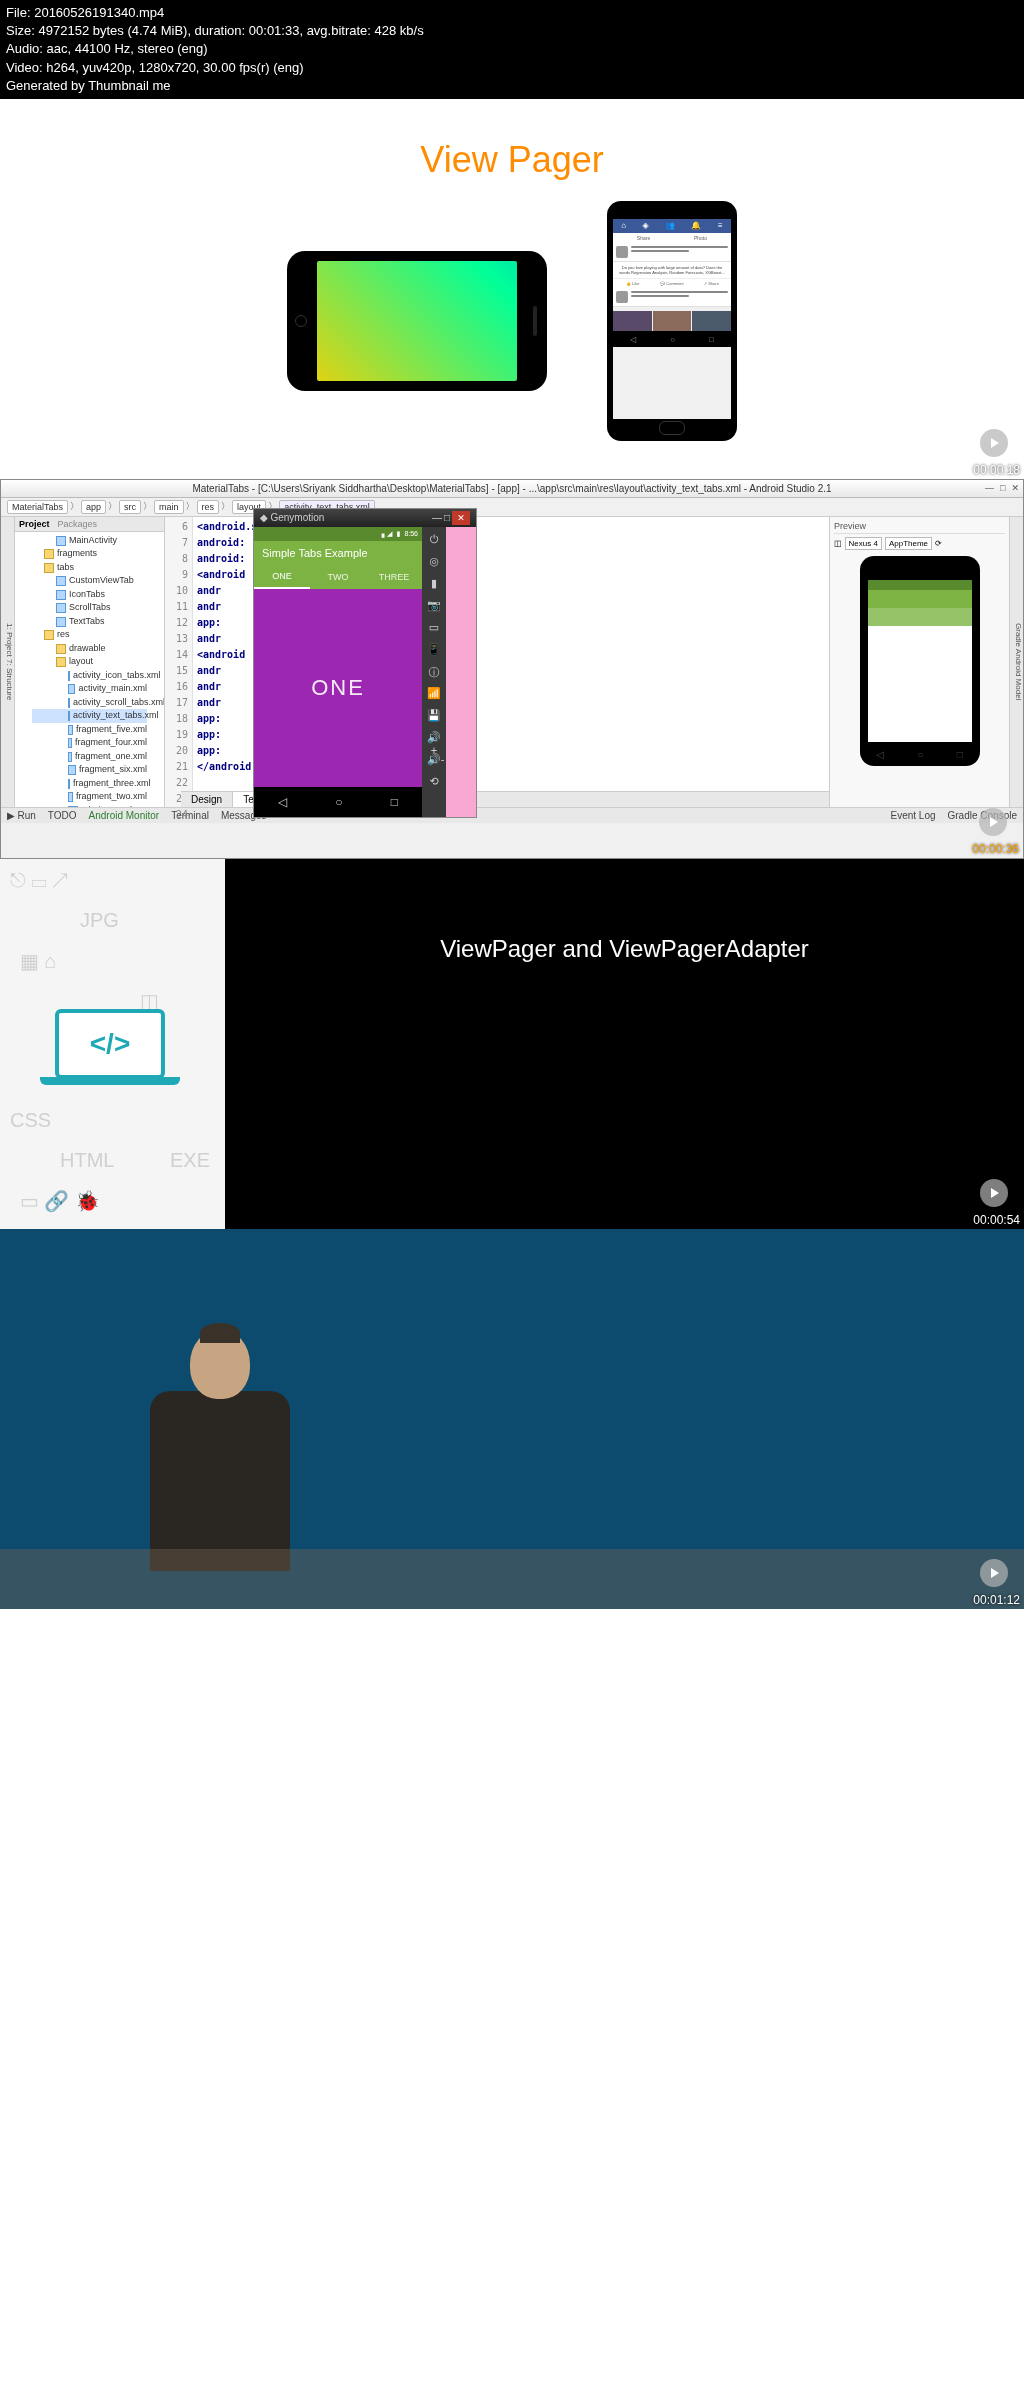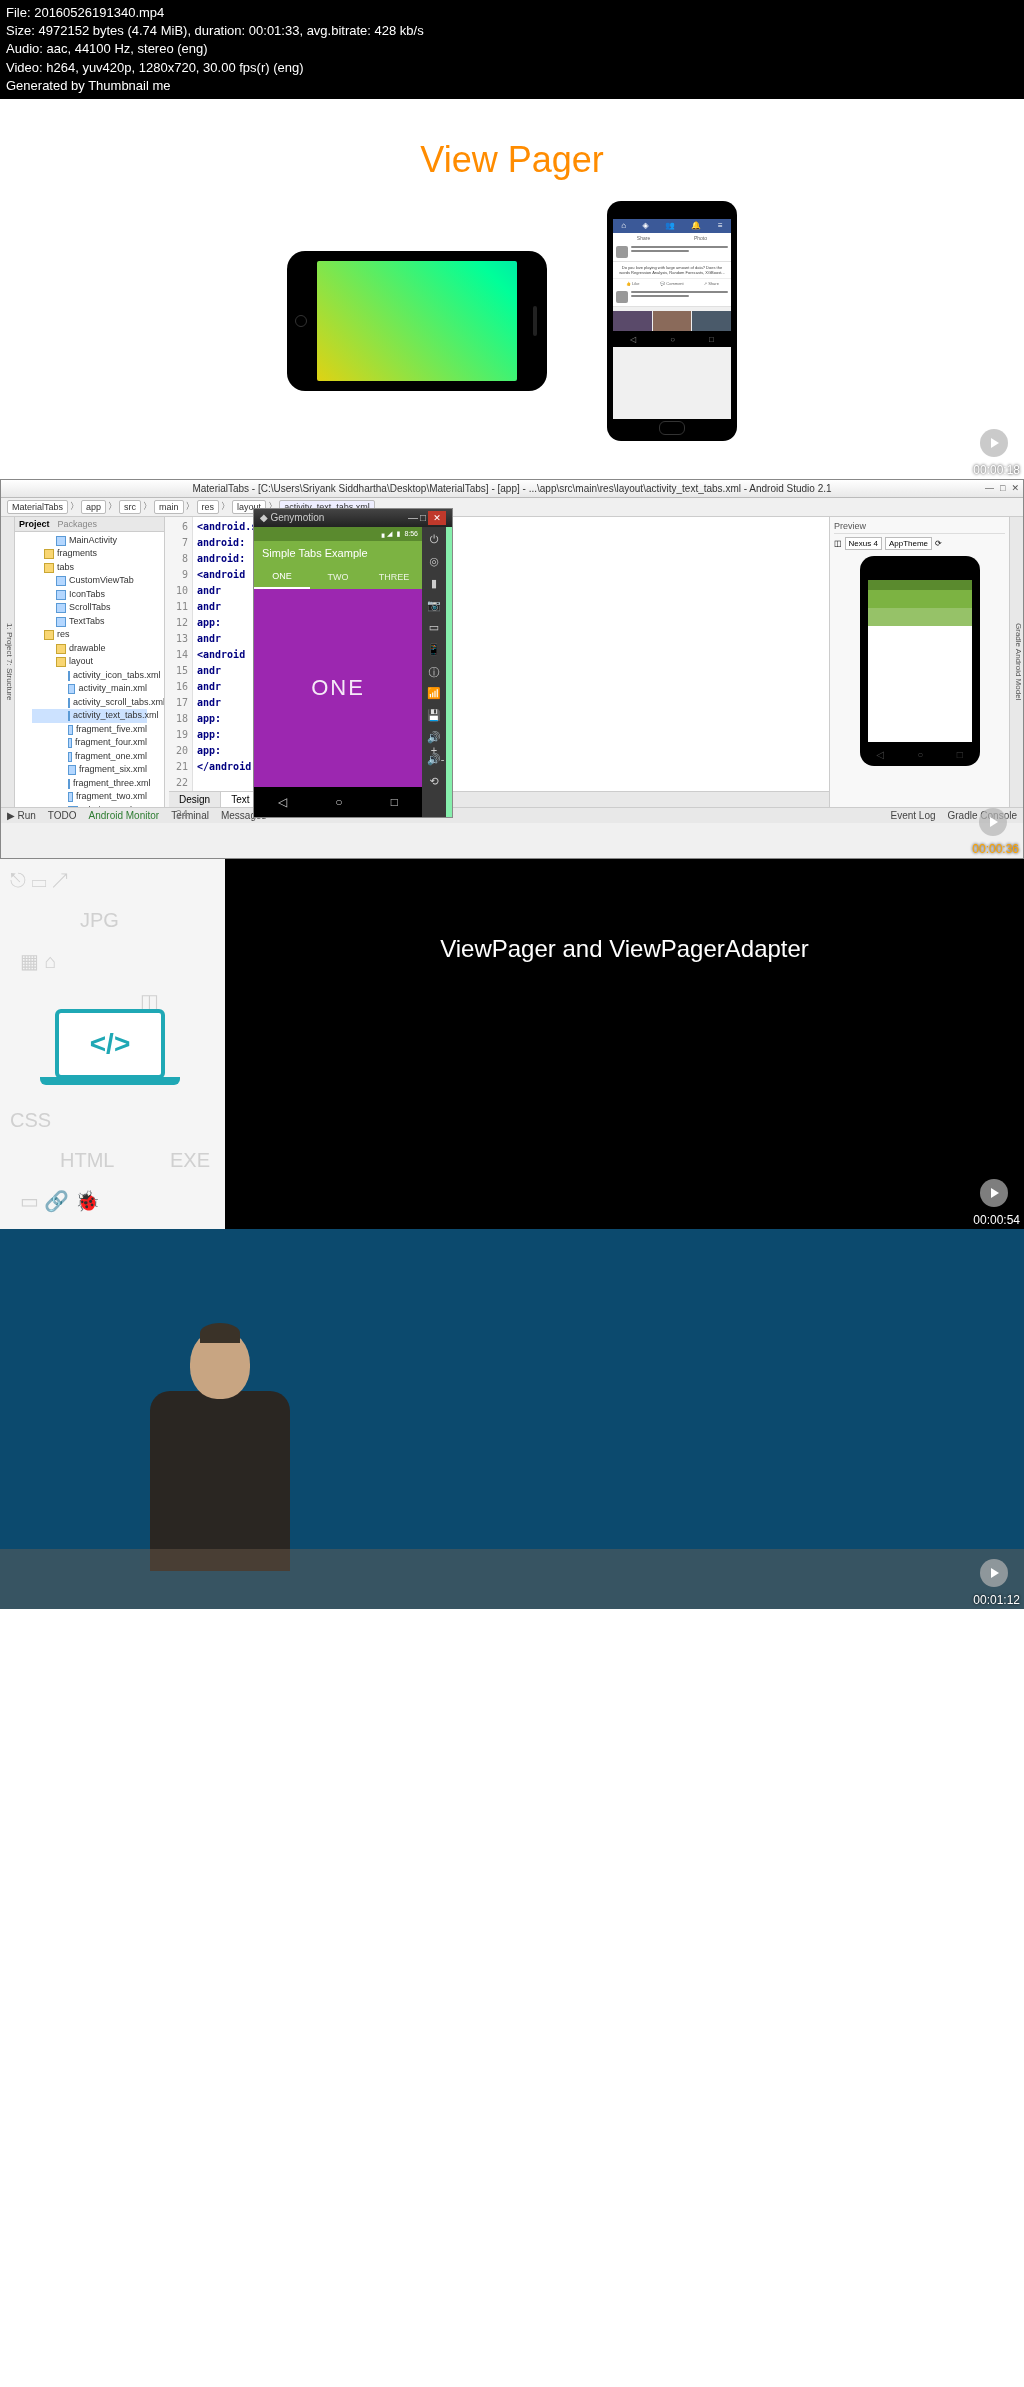--- a/index.html
+++ b/index.html
@@ -52,35 +52,35 @@
   .tree-item { white-space:nowrap; display:flex; align-items:center; gap:3px; }
   .tree-icon { width:10px; height:10px; display:inline-block; background:#f9d673; border:1px solid #c9a633; }
   .tree-icon.file { background:#b4d7ff; border-color:#5a9ad6; }
   .tree-item.sel { background:#cce2ff; }
   .pad1 { padding-left:12px; } .pad2 { padding-left:24px; } .pad3 { padding-left:36px; }
 
   .as-editor { flex:1; background:#fff; position:relative; display:flex; }
   .ed-gutter { width:28px; background:#f5f5f5; border-right:1px solid #e0e0e0; text-align:right; padding:2px 4px; color:#888; font-family:monospace; font-size:10px; line-height:1.6; }
   .ed-code { flex:1; padding:2px 4px; font-family:monospace; font-size:10px; color:#006; line-height:1.6; }
   .ed-code .kw { color:#000080; font-weight:bold; }
-  .ed-tabs { position:absolute; bottom:0; left:4px; display:flex; background:#e8e8e8; border-top:1px solid #ccc; width:100%; }
+  .ed-tabs { position:absolute; bottom:0; left:16px; display:flex; background:#e8e8e8; border-top:1px solid #ccc; width:100%; }
   .ed-tab { padding:2px 10px; border-right:1px solid #ccc; font-size:10px; }
   .ed-tab.active { background:#fff; }
 
   .as-preview { width:180px; background:#f8f8f8; border-left:1px solid #ccc; padding:4px; position:relative; }
   .prev-hdr { font-size:9px; color:#555; border-bottom:1px solid #ddd; padding-bottom:2px; }
   .prev-tools { display:flex; gap:3px; margin:3px 0; font-size:8px; align-items:center; }
   .prev-sel { border:1px solid #bbb; padding:1px 3px; background:#fff; }
   .prev-phone { width:120px; height:210px; background:#000; border-radius:14px; margin:6px auto 0; padding:24px 8px; position:relative; }
   .prev-phone-screen { width:100%; height:100%; background:#fff; }
   .prev-phone-bar { height:18px; background:#7cb342; }
   .prev-phone-nav { position:absolute; bottom:6px; left:0; right:0; display:flex; justify-content:space-around; color:#444; font-size:10px; }
 
   
-  .geny { position:absolute; left:252px; top:28px; width:200px; background:#86efac; border:1px solid #888; z-index:5; }
+  .geny { position:absolute; left:252px; top:28px; width:224px; background:#f9a8d4; border:1px solid #888; z-index:5; }
   .geny-title { background:linear-gradient(#444,#222); color:#ccc; font-size:10px; padding:2px 6px; display:flex; justify-content:space-between; align-items:center; }
   .geny-close { background:#c0392b; color:#fff; width:18px; height:14px; text-align:center; font-size:9px; line-height:14px; }
   .geny-body { display:flex; }
   .geny-screen { width:168px; height:290px; background:#000; position:relative; }
   .gs-status { height:14px; background:#5a8a2e; color:#fff; font-size:7px; display:flex; justify-content:flex-end; align-items:center; padding:0 4px; gap:4px; }
   .gs-appbar { height:24px; background:#7cb342; color:#fff; font-size:11px; display:flex; align-items:center; padding-left:8px; }
   .gs-tabs { height:24px; background:#7cb342; display:flex; color:rgba(255,255,255,0.85); font-size:9px; }
   .gs-tab { flex:1; display:flex; align-items:center; justify-content:center; }
   .gs-tab.active { border-bottom:2px solid #fff; color:#fff; }
   .gs-pager { height:198px; background:#9c27b0; display:flex; align-items:center; justify-content:center; color:rgba(255,255,255,0.9); font-size:22px; font-weight:500; letter-spacing:2px; }

